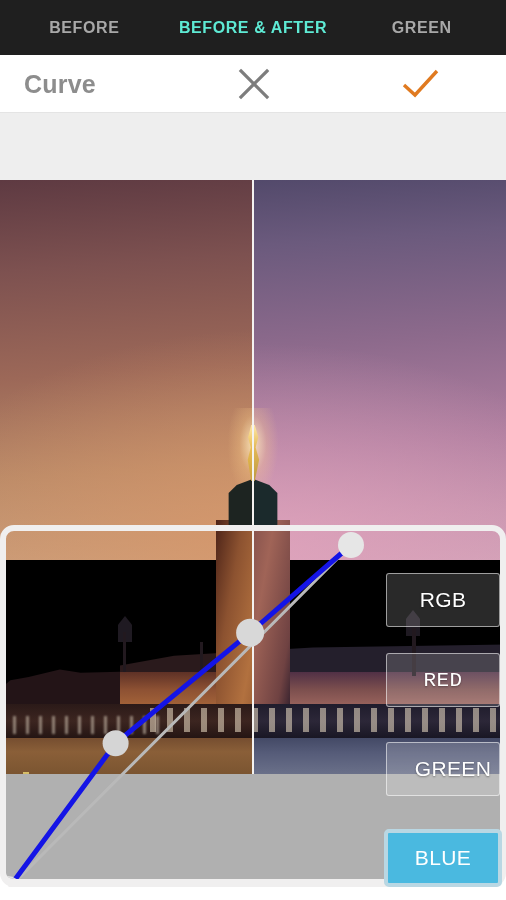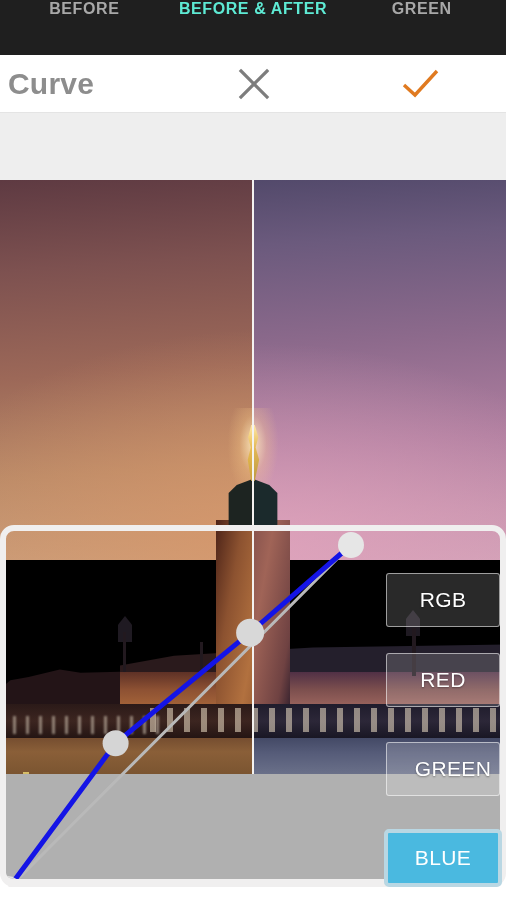--- a/index.html
+++ b/index.html
@@ -8,39 +8,39 @@
     width:506px; height:900px;
     font-family:"Liberation Sans", sans-serif;
     overflow:hidden; position:relative;
     -webkit-font-smoothing:antialiased;
   }
 
   
   #tabbar{
     position:absolute; left:0; top:0; width:506px; height:55px;
     background:#1f1f1f;
-    display:flex; align-items:flex-start;
+    display:flex; align-items:center;
   }
   .tab{
     flex:1 1 0; text-align:center;
     font-size:16px; font-weight:bold; letter-spacing:0.6px;
     color:#a8a8a8;
     user-select:none;
   }
   .tab.active{ color:#5eead4; }
 
   
   #titlebar{
     position:absolute; left:0; top:55px; width:506px; height:58px;
     background:#ffffff;
     border-bottom:1px solid #e4e4e4;
   }
   #title{
-    position:absolute; left:8px; top:50%; transform:translateY(-50%);
-    font-size:30px; font-weight:bold; color:#8d8d8d; letter-spacing:0.2px;
+    position:absolute; left:24px; top:50%; transform:translateY(-50%);
+    font-size:25px; font-weight:bold; color:#8d8d8d; letter-spacing:0.2px;
   }
   #cancel-btn{
     position:absolute; left:226px; top:0; width:56px; height:57px;
     display:flex; align-items:center; justify-content:center;
   }
   #confirm-btn{
     position:absolute; left:392px; top:0; width:58px; height:57px;
     display:flex; align-items:center; justify-content:center;
   }
 
@@ -172,21 +172,21 @@
     position:absolute; left:6px; width:114px; height:54px;
     border:1px solid rgba(255,255,255,.55);
     background:rgba(255,255,255,.16);
     border-radius:3px;
     color:#ffffff; font-size:21px; letter-spacing:.4px;
     display:flex; align-items:center; justify-content:center;
     text-shadow:0 1px 2px rgba(0,0,0,.35);
     user-select:none;
   }
   #chan-rgb  { top:48px; }
-  #chan-red  { top:128px; }
+  #chan-red  { top:128px;font-family:Liberation Mono, monospace; }
   #chan-green{ top:217px;padding-left:20px; }
   #chan-blue {
     top:304px; left:4px; width:118px; height:58px;
     background:#4ab9e0;
     border:4px solid #b9d7e3;
     border-radius:5px;
     text-shadow:none;
   }
 
   

